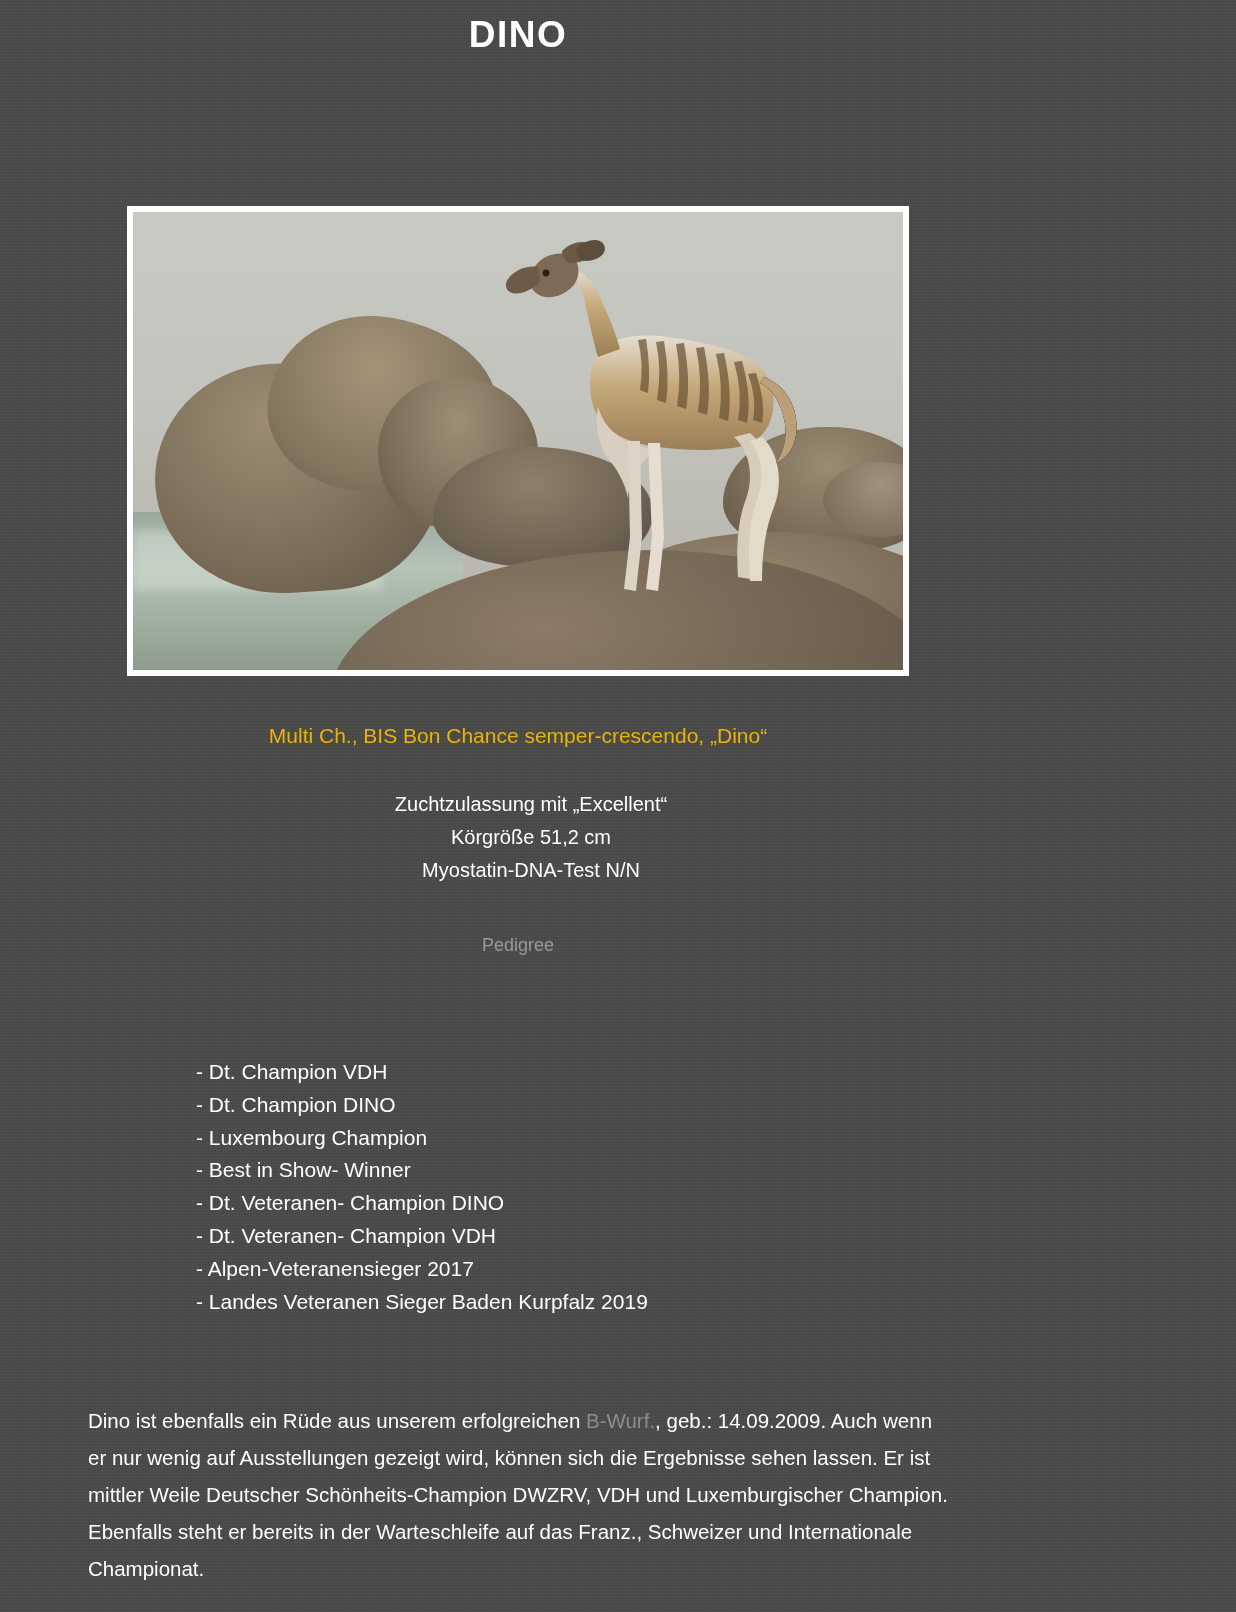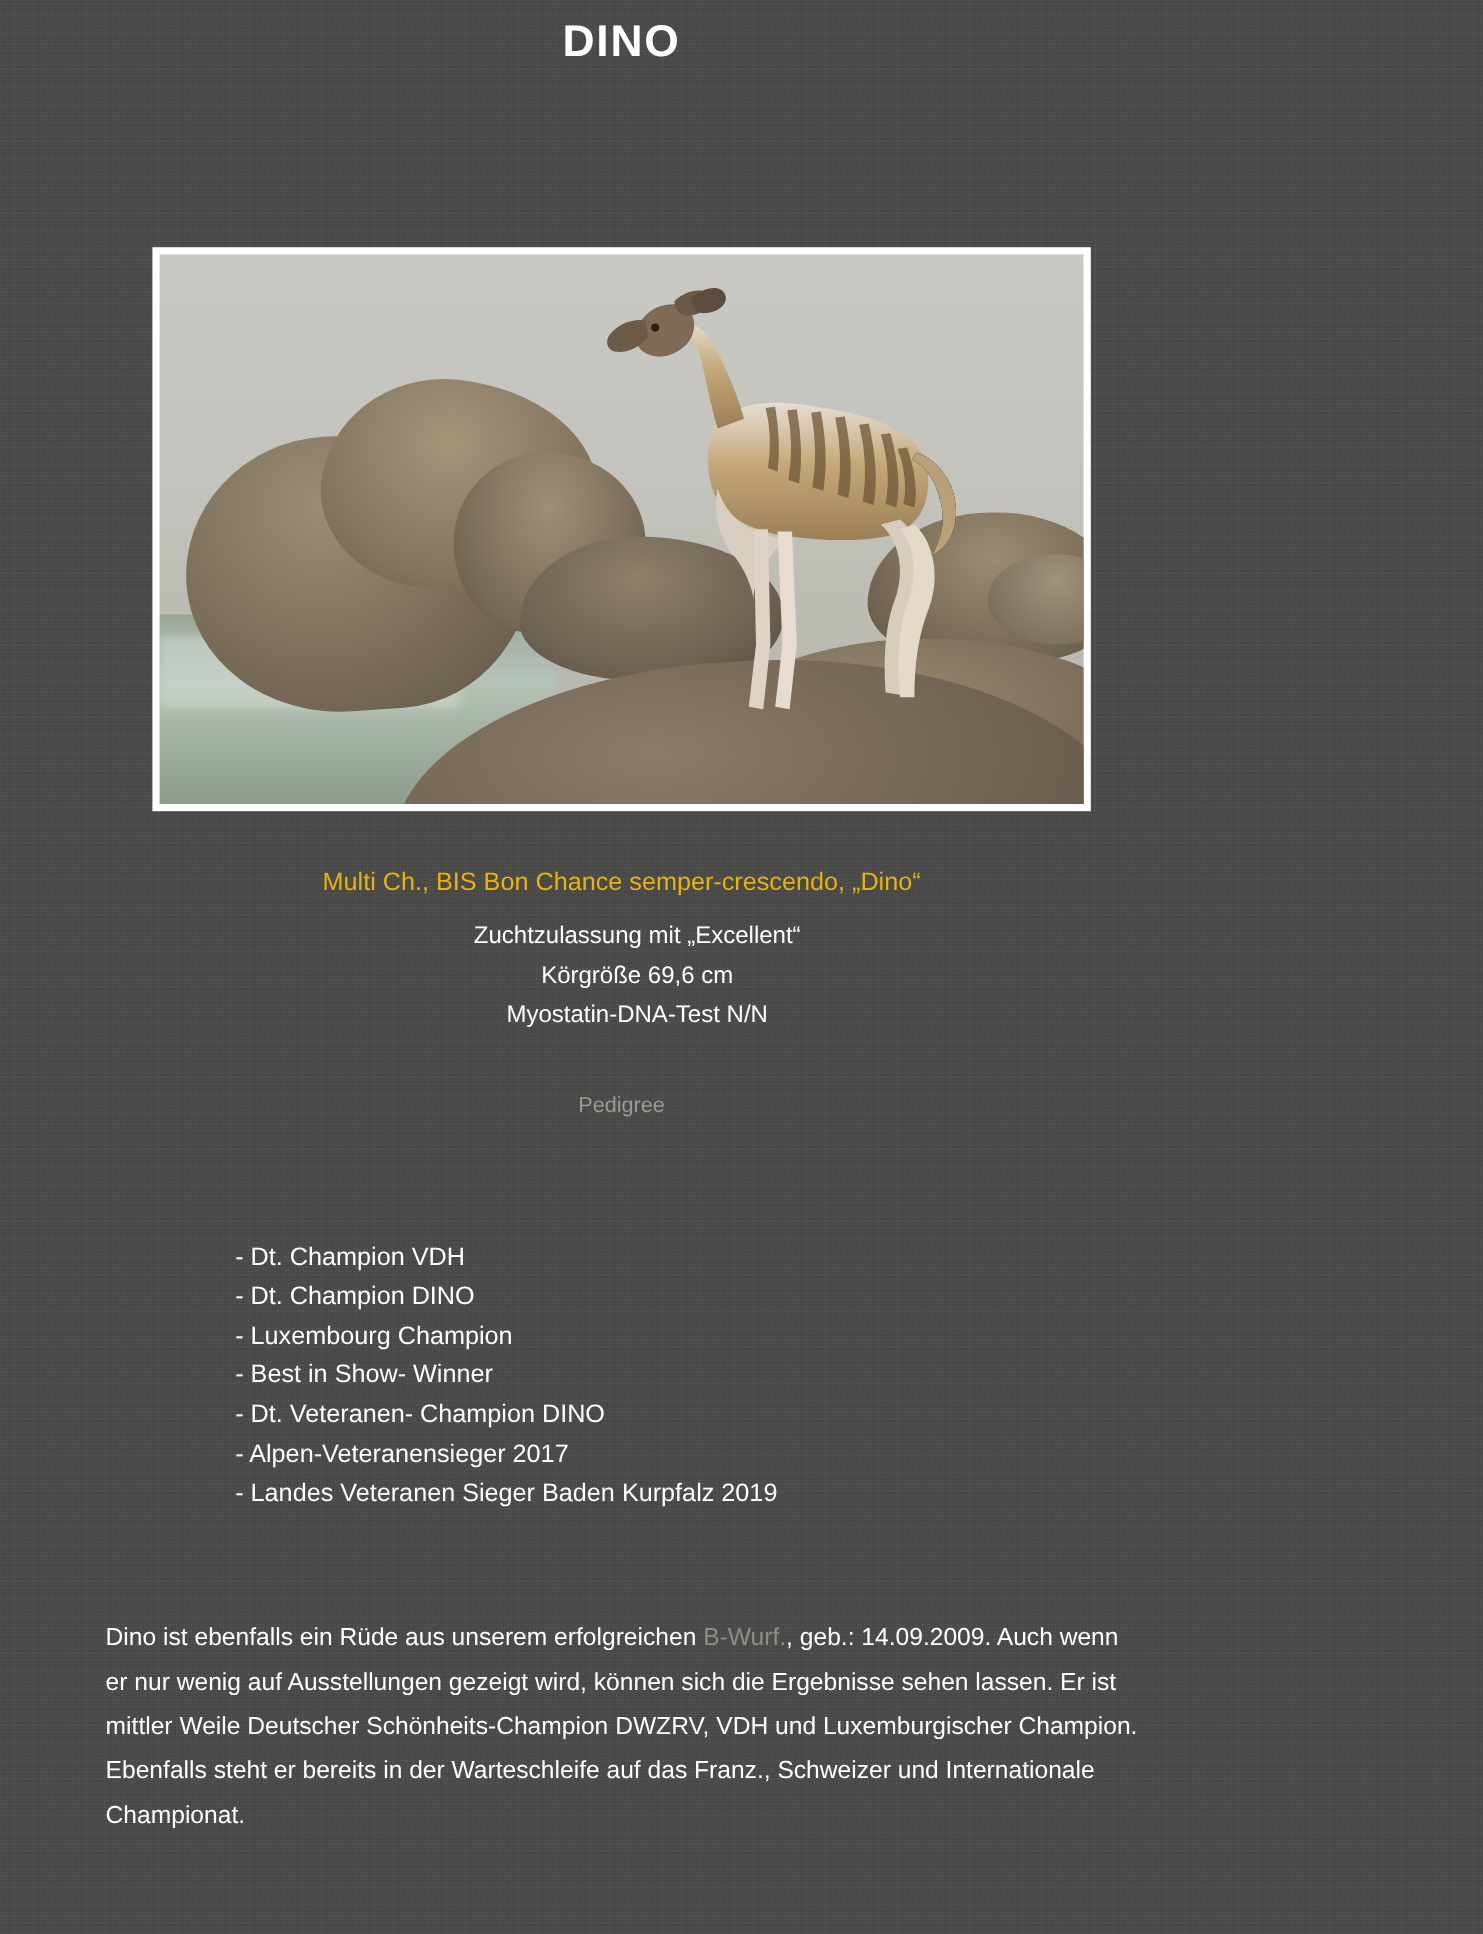--- a/index.html
+++ b/index.html
@@ -126,21 +126,21 @@
   .caption-main {
     text-align: center;
     font-size: 21px;
     color: #eab308;
     margin-top: 48px;
   }
   .block-center {
     text-align: center;
     font-size: 20px;
     line-height: 33px;
-    margin-top: 16px;
+    margin-top: 40px;
     padding-left: 26px;
   }
   .pedigree-link {
     text-align: center;
     font-size: 18px;
     color: #9a9a97;
     margin-top: 48px;
   }
   .awards {
     width: 660px;
@@ -235,34 +235,35 @@
           </g>
         </svg>
       </div>
     </div>
   </div>
 
   <div class="caption-main">Multi Ch., BIS Bon Chance semper-crescendo, „Dino“</div>
 
   <div class="block-center">
     <div>Zuchtzulassung mit „Excellent“</div>
-    <div>Körgröße 69,6 cm</div>
+    <div>Körgröße 51,2 cm</div>
     <div>Myostatin-DNA-Test N/N</div>
   </div>
 
   <div class="pedigree-link">
     <span>Pedigree</span>
   </div>
 
   <div class="awards">
     <div>- Dt. Champion VDH</div>
     <div>- Dt. Champion DINO</div>
     <div>- Luxembourg Champion</div>
     <div>- Best in Show- Winner</div>
     <div>- Dt. Veteranen- Champion DINO</div>
+    <div>- Dt. Veteranen- Champion VDH</div>
     <div>- Alpen-Veteranensieger 2017</div>
     <div>- Landes Veteranen Sieger Baden Kurpfalz 2019</div>
   </div>
 
   <div class="body-text">
     <span>Dino ist ebenfalls ein Rüde aus unserem erfolgreichen </span><span class="inline-link">B-Wurf.</span><span>, geb.: 14.09.2009. Auch wenn er nur wenig auf Ausstellungen gezeigt wird, können sich die Ergebnisse sehen lassen. Er ist mittler Weile Deutscher Schönheits-Champion DWZRV, VDH und Luxemburgischer Champion. Ebenfalls steht er bereits in der Warteschleife auf das Franz., Schweizer und Internationale Championat.</span>
   </div>
 
 </div>
 

